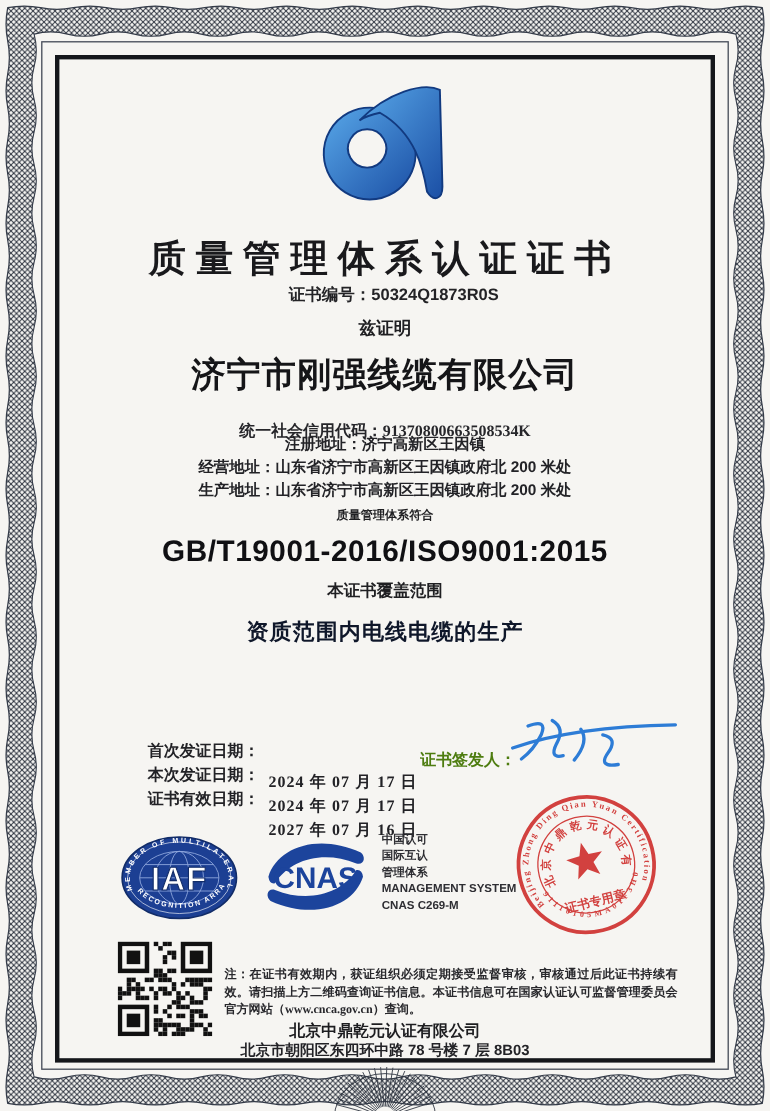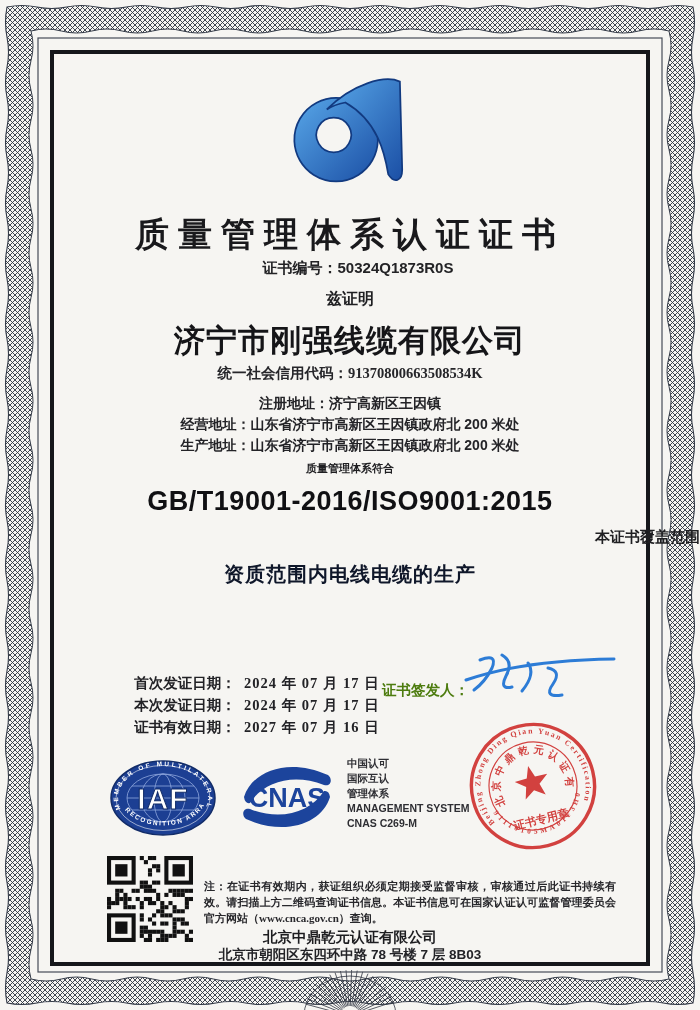--- a/index.html
+++ b/index.html
@@ -9,26 +9,26 @@
   .content{position:absolute;left:0;top:0;right:0;bottom:0;}
   .cblock{position:absolute;left:0;right:0;text-align:center;}
   .title{font-size:34px;font-weight:bold;letter-spacing:9px;color:#19191c;}
   .certno{font-size:15px;font-weight:bold;color:#232326;padding-left:16px;}
   .certify{font-size:16px;font-weight:bold;}
   .company{font-size:31px;font-weight:bold;letter-spacing:1px;color:#151518;}
   .serifline{font-family:"Liberation Serif",serif;font-weight:bold;font-size:14.5px;color:#26262a;}
   .addr{font-size:14px;font-weight:bold;color:#232327;}
   .conform{font-size:11px;font-weight:bold;}
   .gbcode{font-size:27px;font-weight:bold;color:#101013;letter-spacing:0.5px;}
-  .coverlabel{font-size:15px;font-weight:bold;text-align:right;}
+  .coverlabel{font-size:15px;font-weight:bold;}
   .scope{font-size:20px;font-weight:bold;letter-spacing:1px;color:#0f172a;}
   .dates{position:absolute;left:126px;top:672px;font-family:"Liberation Serif",serif;text-align:center;}
   .daterow{display:flex;height:22px;line-height:22px;font-size:14.5px;font-weight:bold;color:#222226;}
   .daterow .lbl{width:118px;}
-  .daterow .val{letter-spacing:1px;}
+  .daterow .val{letter-spacing:1px;margin-top:28px;}
   .signer{position:absolute;left:382px;top:681px;font-family:"Liberation Serif",serif;
           font-size:14.5px;font-weight:bold;color:#4d7c0f;}
   .signature{position:absolute;left:452px;top:638px;}
   .seal{position:absolute;left:450px;top:703px;opacity:.92;}
   .iaf{position:absolute;left:108px;top:757px;}
   .cnas{position:absolute;left:236px;top:751px;}
   .cnastext{position:absolute;left:347px;top:756px;font-size:10.5px;font-weight:bold;
             color:#2e2e33;line-height:15px;}
   .qr{position:absolute;left:107px;top:856px;}
   .note{position:absolute;left:204px;top:878px;width:412px;font-family:"Liberation Serif",serif;
@@ -95,21 +95,21 @@
     <div class="cblock title" style="top:212px;">质量管理体系认证证书</div>
 
     <div class="cblock certno" style="top:259px;">
       <span>证书编号：</span><span>50324Q1873R0S</span>
     </div>
 
     <div class="cblock certify" style="top:289px;">兹证明</div>
 
     <div class="cblock company" style="top:320px;">济宁市刚强线缆有限公司</div>
 
-    <div class="cblock serifline" style="top:364px;">
+    <div class="cblock serifline" style="top:382px;">
       <span>统一社会信用代码：</span><span>91370800663508534K</span>
     </div>
 
     <div class="cblock addr" style="top:395px;">注册地址：济宁高新区王因镇</div>
     <div class="cblock addr" style="top:416px;">经营地址：山东省济宁市高新区王因镇政府北 200 米处</div>
     <div class="cblock addr" style="top:437px;">生产地址：山东省济宁市高新区王因镇政府北 200 米处</div>
 
     <div class="cblock conform" style="top:461px;">质量管理体系符合</div>
 
     <div class="cblock gbcode" style="top:486px;">GB/T19001-2016/ISO9001:2015</div>

